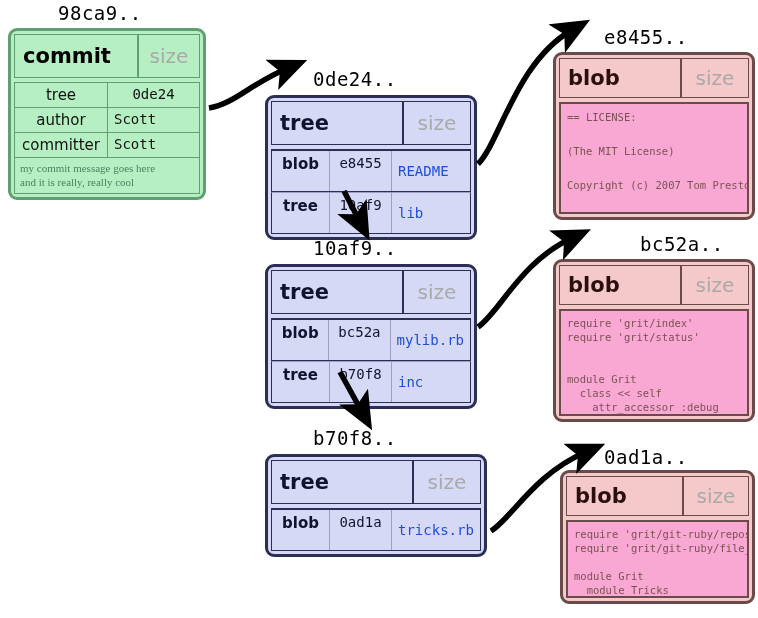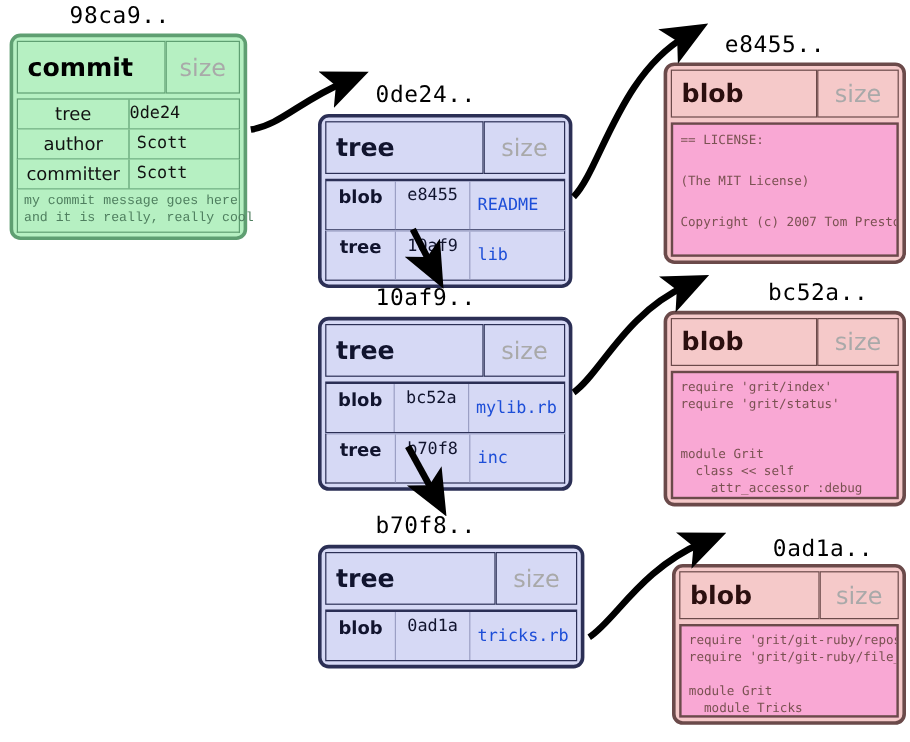--- a/index.html
+++ b/index.html
@@ -98,28 +98,29 @@
     padding: 3px 0;
     font-family: "DejaVu Sans", sans-serif;
   }
   .c-val {
     flex: 1 1 auto;
     box-sizing: border-box;
     font-family: "DejaVu Sans Mono", monospace;
     font-size: 14px;
     color: #111;
     padding: 3px 0 3px 0;
+    text-align: center;
   }
   .c-val.left { text-align: left; padding-left: 6px; }
   .commit-msg {
     box-sizing: border-box;
     border: 1px solid #5f9f72;
     border-top: none;
     background: #b6f0c2;
-    font-family: Liberation Mono, monospace;
+    font-family: Liberation Serif, serif;
     font-size: 11px;
     line-height: 14px;
     color: #4f7f5f;
     padding: 3px 5px 4px 5px;
     white-space: pre;
   }
 
   
   .tree {
     border-color: #2b2f55;
@@ -327,21 +328,21 @@
     </div>
     <div class="blob-body" style="margin-top:4px; height:107px; font-size:10.5px; line-height:14px;">require 'grit/index'
 require 'grit/status'
 
 
 module Grit
   class &lt;&lt; self
     attr_accessor :debug</div>
   </div>
 
-  <div class="obj-title" style="left:644px; top:446px;">0ad1a..</div>
+  <div class="obj-title" style="left:604px; top:446px;">0ad1a..</div>
   <div class="obj blob" style="left:560px; top:470px; width:195px;">
     <div class="hdr">
       <div class="hdr-type" style="height:40px;">blob</div>
       <div class="hdr-size" style="width:66px; height:40px;">size</div>
     </div>
     <div class="blob-body" style="margin-top:4px; height:78px; font-size:10.5px; line-height:14px;">require 'grit/git-ruby/reposi
 require 'grit/git-ruby/file_i
 
 module Grit
   module Tricks</div>

